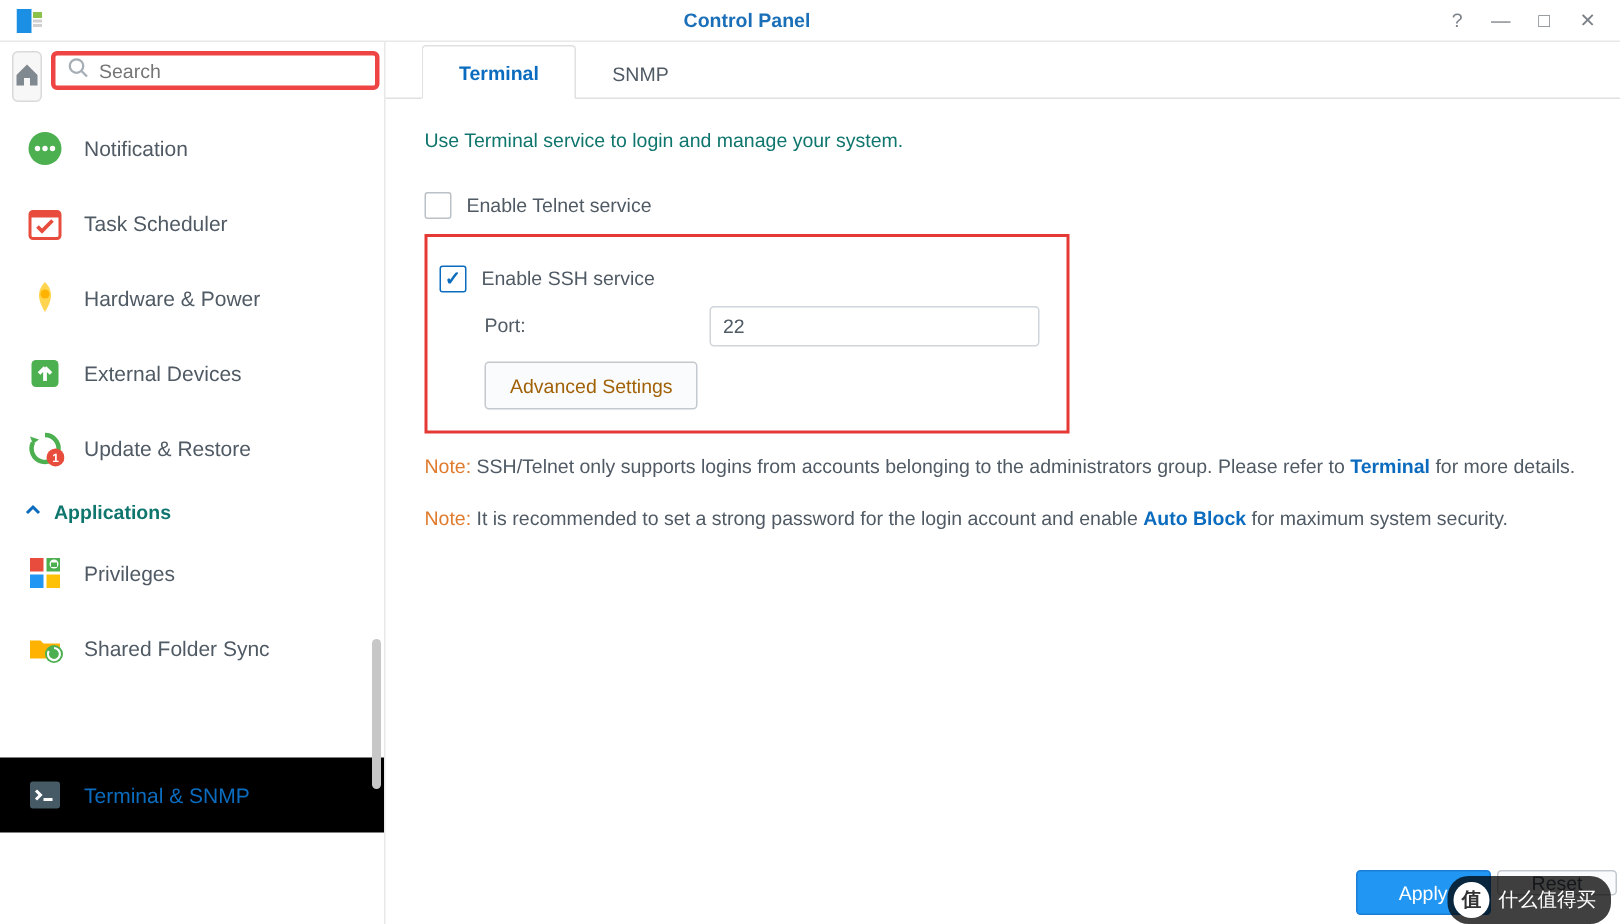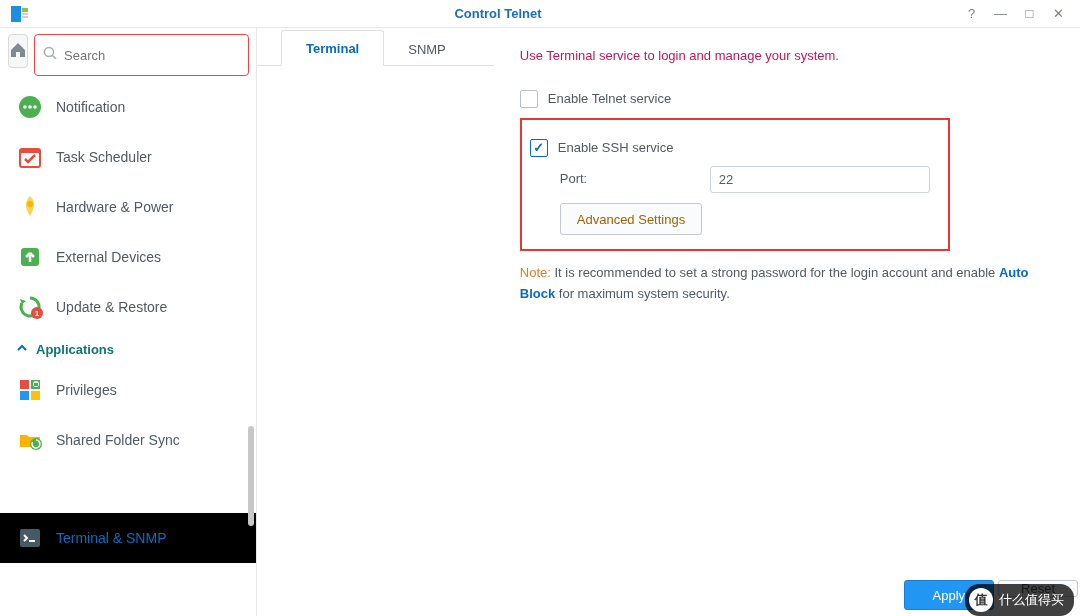--- a/index.html
+++ b/index.html
@@ -45,57 +45,57 @@
 .sb-top { display:flex; gap:6px; padding:6px 8px 6px 8px; }
 .home-btn {
   width: 40px; height: 34px;
   border: 1px solid #d9d9d9;
   border-radius: 4px;
   background: #f7f7f7;
   display:flex;align-items:center;justify-content:center;
   cursor:pointer;
 }
 .search {
-  flex:1; height:42px;
-  border:1px solid #ef4444; border-radius:4px;
+  flex:1; height:26px;
+  border:3px solid #ef4444; border-radius:4px;
   display:flex; align-items:center; padding:0 8px; gap:6px;
 }
 .search input { border:none; outline:none; flex:1; font-size:13px; color:#505a64; background:transparent;}
 .nav { flex:1; overflow-y:auto; }
 .nav-item {
   display:flex; align-items:center; gap:12px;
   height:50px; padding:0 16px;
   cursor:pointer;
 }
 .nav-item.active { background:#000000; color:#0b6cbf;margin-top:48px; }
 .nav-icon { width:28px; height:28px; display:flex; align-items:center; justify-content:center; flex-shrink:0;}
 .nav-label { font-size:14px; color:#505a64; }
 .nav-item.active .nav-label { color:#0b6cbf; }
 .nav-section {
   display:flex; align-items:center; gap:8px;
   padding: 10px 16px 8px 16px;
   color:#0f766e; font-size:13px; font-weight:bold;
   cursor:pointer;
 }
-.content { flex:1; display:flex; flex-direction:row; position:relative; overflow:hidden;}
+.content { flex:1; display:flex; flex-direction:column; position:relative; overflow:hidden;}
 .tabs {
   height:38px; border-bottom:1px solid #e0e0e0;
   display:flex; align-items:flex-end; padding:0 24px; gap:0;
 }
 .tab {
   padding:10px 24px 9px 24px; font-size:13px; color:#505a64;
   cursor:pointer; position:relative; top:1px;
 }
 .tab.active {
   color:#0b6cbf; font-weight:bold;
   border:1px solid #e0e0e0; border-bottom:1px solid #fff;
   border-radius:3px 3px 0 0; background:#fff;
 }
 .pane { padding:18px 26px; flex:1; overflow:auto; line-height:1.6; }
-.desc { color:#be185d; margin-bottom:22px; }
+.desc { color:#0f766e; margin-bottom:22px; }
 .checkbox-row { display:flex; align-items:center; gap:10px; margin:8px 0; }
 .chk {
   width:18px; height:18px; border:1px solid #bac1c7; border-radius:2px;
   display:flex; align-items:center; justify-content:center;
   cursor:pointer; background:#fff;
 }
 .chk.checked { border-color:#0b6cbf; }
 .chk.checked::after { content:"✓"; color:#0b6cbf; font-size:13px; font-weight:bold; }
 .ssh-block {
   border:2px solid #e53935; padding:10px 16px 14px 8px;
@@ -146,21 +146,21 @@
 <div class="window">
   <div class="titlebar">
     <span class="app-icon">
       <svg width="20" height="18" viewBox="0 0 20 18">
           <rect x="0" y="1" width="10" height="16" fill="#1a8fe3"></rect>
           <rect x="11" y="3" width="6" height="4" fill="#8bc34a"></rect>
           <rect x="11" y="8" width="6" height="2" fill="#d0d0d0"></rect>
           <rect x="11" y="11" width="6" height="2" fill="#d0d0d0"></rect>
         </svg>
     </span>
-    <span class="title">Control Telnet</span>
+    <span class="title">Control Panel</span>
     <span class="winbtns">
       <span class="winbtn">?</span>
       <span class="winbtn">—</span>
       <span class="winbtn">□</span>
       <span class="winbtn">✕</span>
     </span>
   </div>
 
   <div class="body">
     <div class="sidebar">
@@ -293,20 +293,23 @@
             <span class="chk checked"></span>
             <span>Enable SSH service</span>
           </div>
           <div class="field-row">
             <span class="lbl">Port:</span>
             <input type="text" value="22" style="">
           </div>
           <button class="adv-btn">Advanced Settings</button>
         </div>
 
+        <div class="note">
+          <span class="note-label">Note:</span><span> SSH/Telnet only supports logins from accounts belonging to the administrators group. Please refer to </span><span class="link">Terminal</span><span> for more details.</span>
+        </div>
 
         <div class="note">
           <span class="note-label">Note:</span><span> It is recommended to set a strong password for the login account and enable </span><span class="link">Auto Block</span><span> for maximum system security.</span>
         </div>
       </div>
 
       <div class="footer">
         <button class="btn-primary">Apply</button>
         <button class="btn-default">Reset</button>
       </div>

